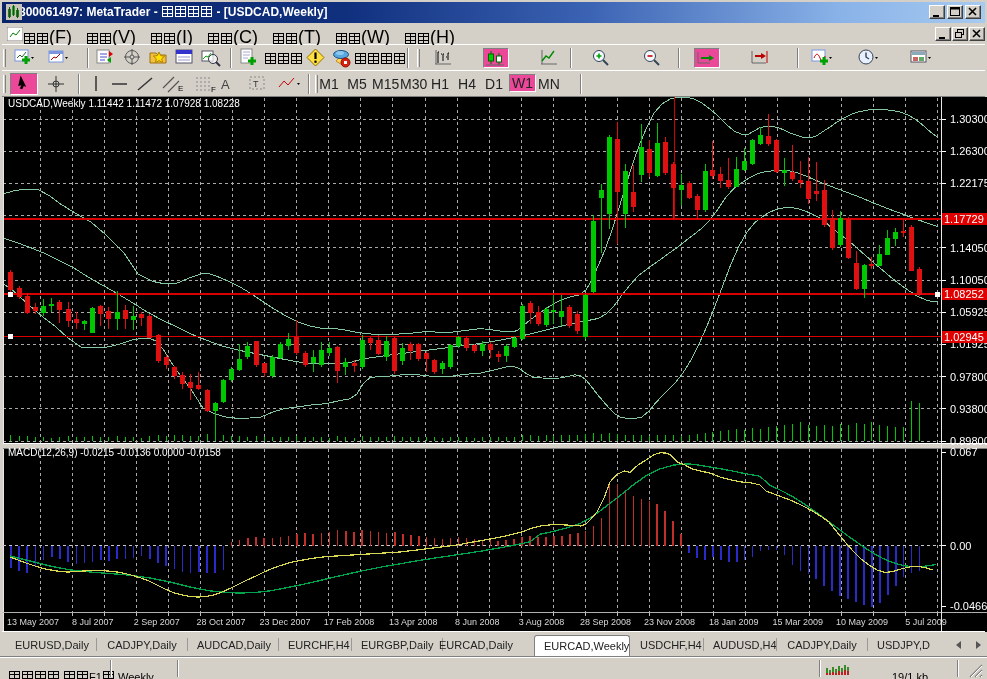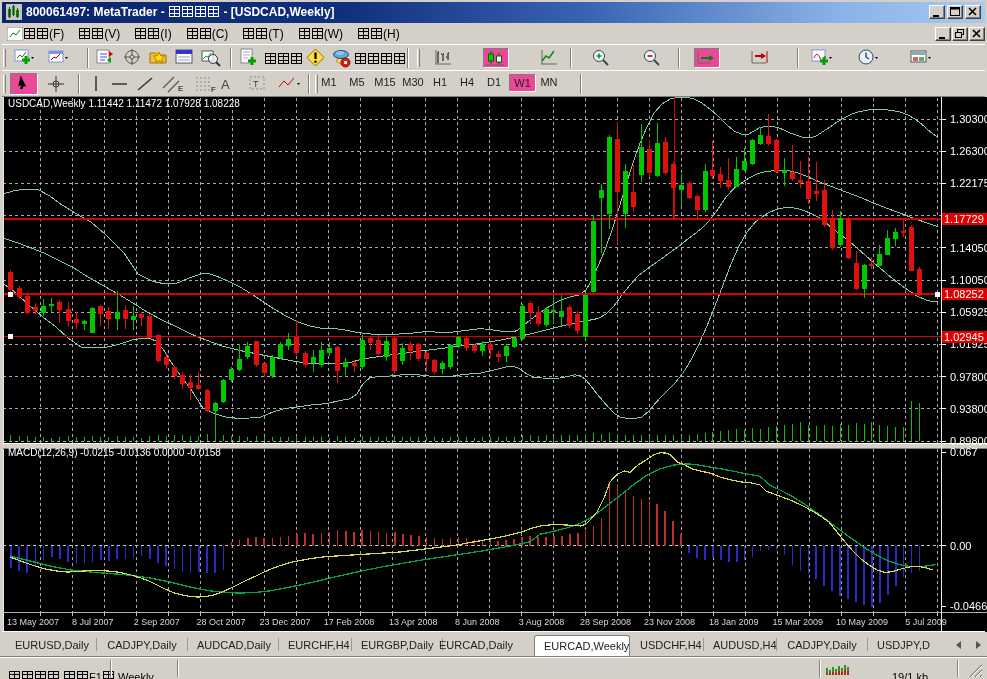--- a/index.html
+++ b/index.html
@@ -1,45 +1,45 @@
 <!DOCTYPE html>
 <html><head><meta charset="utf-8"><style>
 *{margin:0;padding:0;box-sizing:border-box}
 body{width:987px;height:679px;font-family:"Liberation Sans",sans-serif;background:#d4d0c8;position:relative;overflow:hidden}
 .abs{position:absolute}
 .cj{display:inline-block;width:11px;height:11px;margin:0 1px;vertical-align:-1px;background:repeating-linear-gradient(0deg,#000,#000 1px,transparent 1px,transparent 3.3px),repeating-linear-gradient(90deg,#000,#000 1px,transparent 1px,transparent 5px)}
 .cjw{display:inline-block;width:11px;height:11px;margin:0 1px;vertical-align:-1px;background:repeating-linear-gradient(0deg,#fff,#fff 1px,transparent 1px,transparent 3.3px),repeating-linear-gradient(90deg,#fff,#fff 1px,transparent 1px,transparent 5px)}
 .titlebar{left:2px;top:2px;width:983px;height:21px;background:linear-gradient(90deg,#0a246a 0%,#10307e 35%,#3c64b4 60%,#89b2e8 85%,#a6caf0 100%);color:#fff;font-weight:bold;font-size:12px;line-height:21px}
-.menubar{left:2px;top:24px;width:983px;height:21px;background:#d4d0c8;font-size:12px;border-bottom:1px solid #fff}
+.menubar{left:2px;top:24px;width:983px;height:21px;background:#d4d0c8;font-size:18px;border-bottom:1px solid #fff}
 .menubar span.mi{display:inline-block;padding:3px 7px 0 7px;height:20px}
 .tb{left:2px;width:983px;height:26px;background:#d4d0c8}
 .grip{display:inline-block;width:3px;height:18px;border-left:1px solid #fff;border-right:1px solid #808080;margin:4px 3px 0 1px}
 .sep{position:absolute;top:3px;width:2px;height:20px;border-left:1px solid #808080;border-right:1px solid #fff}
 .ico{position:absolute;top:3px;width:20px;height:20px}
 .pressed{border:1px solid #808080;border-right-color:#fff;border-bottom-color:#fff;background:#ec4899}
-.tf{position:absolute;top:5px;font-size:11px;color:#222;width:26px;text-align:center}
+.tf{position:absolute;top:5px;font-size:14px;color:#222;width:26px;text-align:center}
 .btn3{position:absolute;width:16px;height:14px;background:#d4d0c8;border:1px solid #404040;border-top-color:#fff;border-left-color:#fff;box-shadow:inset -1px -1px 0 #808080;font-size:9px;text-align:center;line-height:12px;font-weight:bold;color:#000}
 .tabs{left:2px;top:631px;width:983px;height:25px;background:#d4d0c8;border-top:1px solid #fff;font-size:11px}
 .tab{position:absolute;top:3px;height:21px;line-height:20px;color:#222;padding:0 9px;white-space:nowrap}
 .tabsep{position:absolute;top:6px;width:1px;height:13px;background:#999}
 .tabactive{background:#fff;border:1px solid #808080;border-bottom:none;border-radius:3px 3px 0 0;z-index:3}
 .status{left:0;top:656px;width:987px;height:23px;background:#d4d0c8;border-top:1px solid #808080;box-shadow:inset 0 1px 0 #fff;font-size:11px;color:#000}
 .spanel{position:absolute;top:12px;height:18px;line-height:17px;padding:0 6px;white-space:nowrap}
 .ssep{position:absolute;top:3px;width:2px;height:17px;border-left:1px solid #808080;border-right:1px solid #fff}
 </style></head><body>
 <div class="abs" style="left:0;top:0;width:987px;height:679px;border:2px solid #d4d0c8"></div>
 <div class="abs titlebar">
  <svg class="abs" style="left:4px;top:2px" width="16" height="16">
       <rect x="0" y="0" width="16" height="16" fill="#c8c4bc"></rect>
       <rect x="2" y="5" width="3" height="8" fill="#207820"></rect>
       <rect x="6" y="2" width="3" height="9" fill="#30a030"></rect>
       <rect x="10" y="6" width="3" height="7" fill="#207820"></rect>
       <path d="M3.5 3v11 M7.5 1v11 M11.5 4v10" stroke="#185018" stroke-width="1"></path>
     </svg>
- <span style="margin-left:24px">800061497: MetaTrader - <span class="cjw"></span><span class="cjw"></span><span class="cjw"></span><span class="cjw"></span> - [USDCAD,Weekly]</span>
+ <span style="margin-left:17px">800061497: MetaTrader - <span class="cjw"></span><span class="cjw"></span><span class="cjw"></span><span class="cjw"></span> - [USDCAD,Weekly]</span>
  <div class="btn3" style="left:927px;top:3px"><svg width="14" height="12">
         <path d="M3 10h6" stroke="#000" stroke-width="2"></path>
       </svg></div>
  <div class="btn3" style="left:945px;top:3px"><svg width="14" height="12">
         <rect x="2.5" y="1.5" width="9" height="8" fill="none" stroke="#000"></rect>
         <path d="M3 2.5h8" stroke="#000" stroke-width="2"></path>
       </svg></div>
  <div class="btn3" style="left:963px;top:3px"><svg width="14" height="12">
         <path d="M3 2l7 7M10 2l-7 7" stroke="#000" stroke-width="1.6"></path>
       </svg></div>

